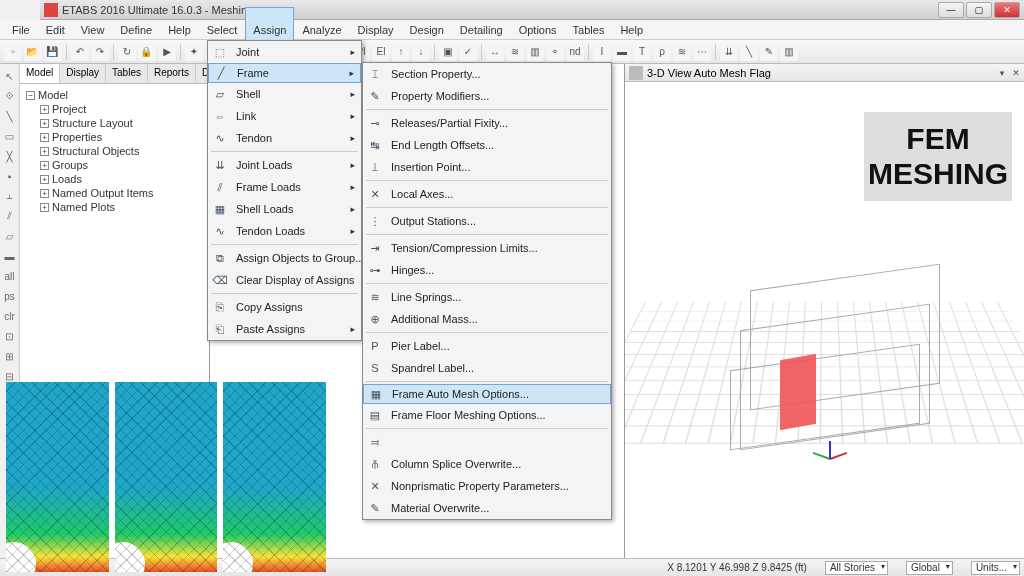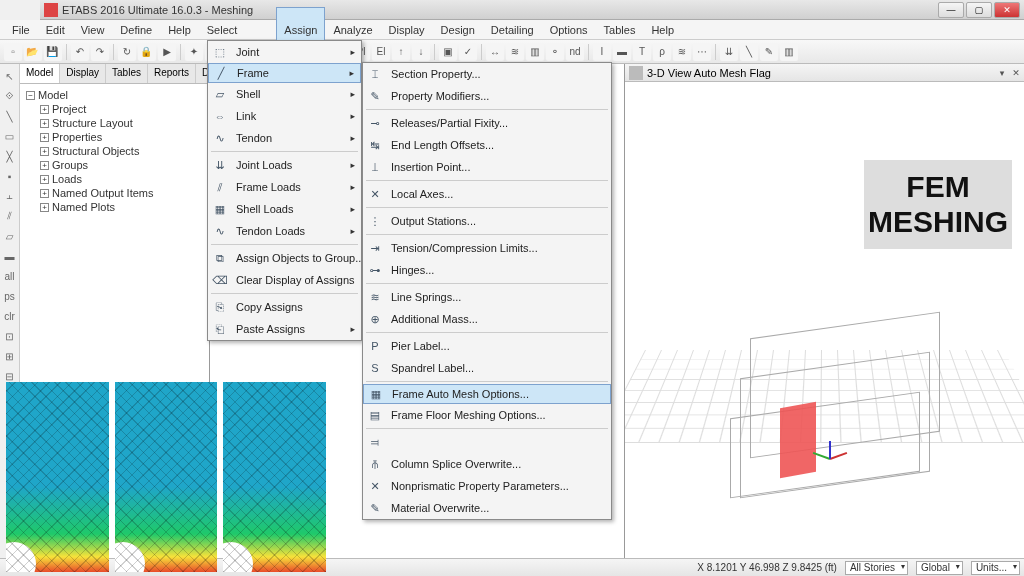--- a/index.html
+++ b/index.html
@@ -5,39 +5,39 @@
 * { margin: 0; padding: 0; box-sizing: border-box; font-family: "Segoe UI", Tahoma, sans-serif; }
 body { width: 1024px; height: 576px; background: #f0f0f0; overflow: hidden; position: relative; font-size: 11px; }
 .titlebar { height: 20px; background: linear-gradient(#e8e8e8, #d0d0d0); display: flex; align-items: center; padding: 0 4px; border-bottom: 1px solid #aaa; margin-left: 40px; }
 .titlebar .app-icon { width: 14px; height: 14px; background: #d44; margin-right: 4px; }
 .titlebar .title-text { flex: 1; font-size: 11px; color: #333; }
 .titlebar .winbtns { display: flex; gap: 2px; }
 .titlebar .winbtn { width: 26px; height: 16px; background: linear-gradient(#f5f5f5,#ddd); border: 1px solid #aaa; border-radius: 2px; display: flex; align-items: center; justify-content: center; font-size: 9px; }
 .titlebar .winbtn.close { background: linear-gradient(#e77,#c33); color: #fff; }
 .menubar { height: 20px; background: #f5f5f5; display: flex; align-items: center; padding: 0 4px; border-bottom: 1px solid #ccc; }
 .menubar .mitem { padding: 2px 8px; font-size: 11px; color: #333; cursor: default; }
-.menubar .mitem.open { background: #cde6f7; border: 1px solid #7da2ce; padding: 16px 7px; margin-left: 31px; }
+.menubar .mitem.open { background: #cde6f7; border: 1px solid #7da2ce; padding: 16px 7px; }
 .toolbar { height: 24px; background: linear-gradient(#f8f8f8,#e8e8e8); display: flex; align-items: center; padding: 0 4px; gap: 2px; border-bottom: 1px solid #bbb; }
 .toolbar .tbtn { width: 18px; height: 18px; background: #f5f5f5; border: 1px solid transparent; border-radius: 2px; display: flex; align-items: center; justify-content: center; font-size: 10px; color: #555; }
 .toolbar .sep { width: 1px; height: 16px; background: #ccc; margin: 0 2px; }
 .workspace { position: absolute; top: 64px; left: 0; right: 0; bottom: 18px; display: flex; }
 .left-tools { width: 20px; background: #f0f0f0; border-right: 1px solid #ccc; display: flex; flex-direction: column; gap: 4px; padding-top: 4px; align-items: center; }
 .left-tools .lt { width: 16px; height: 16px; font-size: 10px; color: #666; display: flex; align-items: center; justify-content: center; }
 .explorer-area { width: 190px; background: #fff; border-right: 1px solid #999; display: flex; flex-direction: column; }
 .pane-title { height: 18px; background: linear-gradient(#f5f5f5,#e5e5e5); border-bottom: 1px solid #bbb; display: flex; align-items: center; padding: 0 4px; gap: 4px; font-size: 11px; }
 .pane-title .picon { width: 14px; height: 14px; background: #8be; }
 .tabs { height: 20px; background: #f0f0f0; display: flex; border-bottom: 1px solid #bbb; }
 .tabs .tab { padding: 3px 6px; font-size: 10px; border-right: 1px solid #ccc; background: #e8e8e8; }
 .tabs .tab.active { background: #fff; }
 .tree { padding: 4px 6px; font-size: 11px; color: #333; flex: 1; }
 .tree .tn { display: flex; align-items: center; gap: 3px; padding: 1px 0; }
 .tree .tn .exp { width: 9px; height: 9px; border: 1px solid #888; font-size: 8px; line-height: 7px; text-align: center; }
 .tree .lvl1 { padding-left: 14px; }
 .center-area { flex: 1; position: relative; background: #fff; overflow: hidden; }
-.right-area { width: 400px; background: #fff; border-left: 1px solid #999; display: flex; flex-direction: column; position: relative; gap: 48px; }
+.right-area { width: 400px; background: #fff; border-left: 1px solid #999; display: flex; flex-direction: column; position: relative; }
 .viewport { flex: 1; background: #fff; position: relative; overflow: hidden; }
 .grid-floor { position: absolute; left: 20px; right: 20px; top: 220px; bottom: 80px;
   background-image: repeating-linear-gradient(0deg,#ddd 0,#ddd 1px,transparent 1px,transparent 16px),
                     repeating-linear-gradient(90deg,#ddd 0,#ddd 1px,transparent 1px,transparent 16px);
   transform: perspective(500px) rotateX(55deg); transform-origin: center top; }
 .building { position: absolute; left: 95px; top: 175px; width: 230px; height: 190px; }
 .building .wall { position: absolute; left: 60px; top: 100px; width: 36px; height: 70px; background: #e55; opacity: .9; transform: skewY(-10deg); }
 .axes { position: absolute; left: 185px; bottom: 80px; width: 40px; height: 40px; }
 .axes .ax { position: absolute; left: 20px; top: 20px; width: 18px; height: 2px; transform-origin: left center; }
 .axes .axx { background: #c33; transform: rotate(-20deg); }
@@ -51,21 +51,21 @@
 .dropdown-menu .row .arrow { position: absolute; right: 6px; font-size: 9px; color: #333; }
 .dropdown-menu .msep { height: 1px; background: #ccc; margin: 2px 3px; }
 .assign-menu { left: 207px; top: 40px; width: 155px; }
 .frame-menu { left: 362px; top: 62px; width: 250px; }
 .overlay-meshes { position: absolute; left: 6px; bottom: 4px; width: 320px; height: 190px; display: flex; gap: 6px; z-index: 50; }
 .mesh-card { flex: 1; background: linear-gradient(180deg,#1fa6c9 0%,#1fa6c9 55%,#1fc96a 80%,#f7e23a 92%,#e94b2a 100%); position: relative; overflow: hidden; }
 .mesh-card::after { content: ""; position: absolute; inset: 0;
   background-image: repeating-linear-gradient(45deg,rgba(0,0,0,.18) 0,rgba(0,0,0,.18) 1px,transparent 1px,transparent 8px),
                     repeating-linear-gradient(-45deg,rgba(0,0,0,.18) 0,rgba(0,0,0,.18) 1px,transparent 1px,transparent 8px); }
 .mesh-card .notch { position: absolute; left: -14px; bottom: -14px; width: 44px; height: 44px; background: #fff; border-radius: 50%; }
-.statusbar { position: absolute; left: 0; right: 0; bottom: 0; height: 18px; background: linear-gradient(#f5f5f5,#e5e5e5); border-top: 1px solid #bbb; display: flex; align-items: center; justify-content: flex-end; gap: 8px; padding: 0 4px; font-size: 10px; color: #333; }
+.statusbar { position: absolute; left: 0; right: 0; bottom: 0; height: 18px; background: linear-gradient(#f5f5f5,#e5e5e5); border-top: 1px solid #bbb; display: flex; align-items: center; justify-content: flex-end; gap: 18px; padding: 0 4px; font-size: 10px; color: #333; }
 .statusbar .ssel { height: 14px; background: #fff; border: 1px solid #aaa; padding: 0 12px 0 4px; font-size: 10px; position: relative; }
 .statusbar .ssel::after { content: "▾"; position: absolute; right: 2px; font-size: 8px; }
 .paneclose { position:absolute; right:2px; display:flex; gap:2px; }
 .paneclose span { width:12px; height:12px; font-size:9px; line-height:12px; text-align:center; color:#555; }
 .bframe { position:absolute; border:1px solid #aaa; }
 </style>
 </head>
 <body>
 
 <div class="titlebar">

